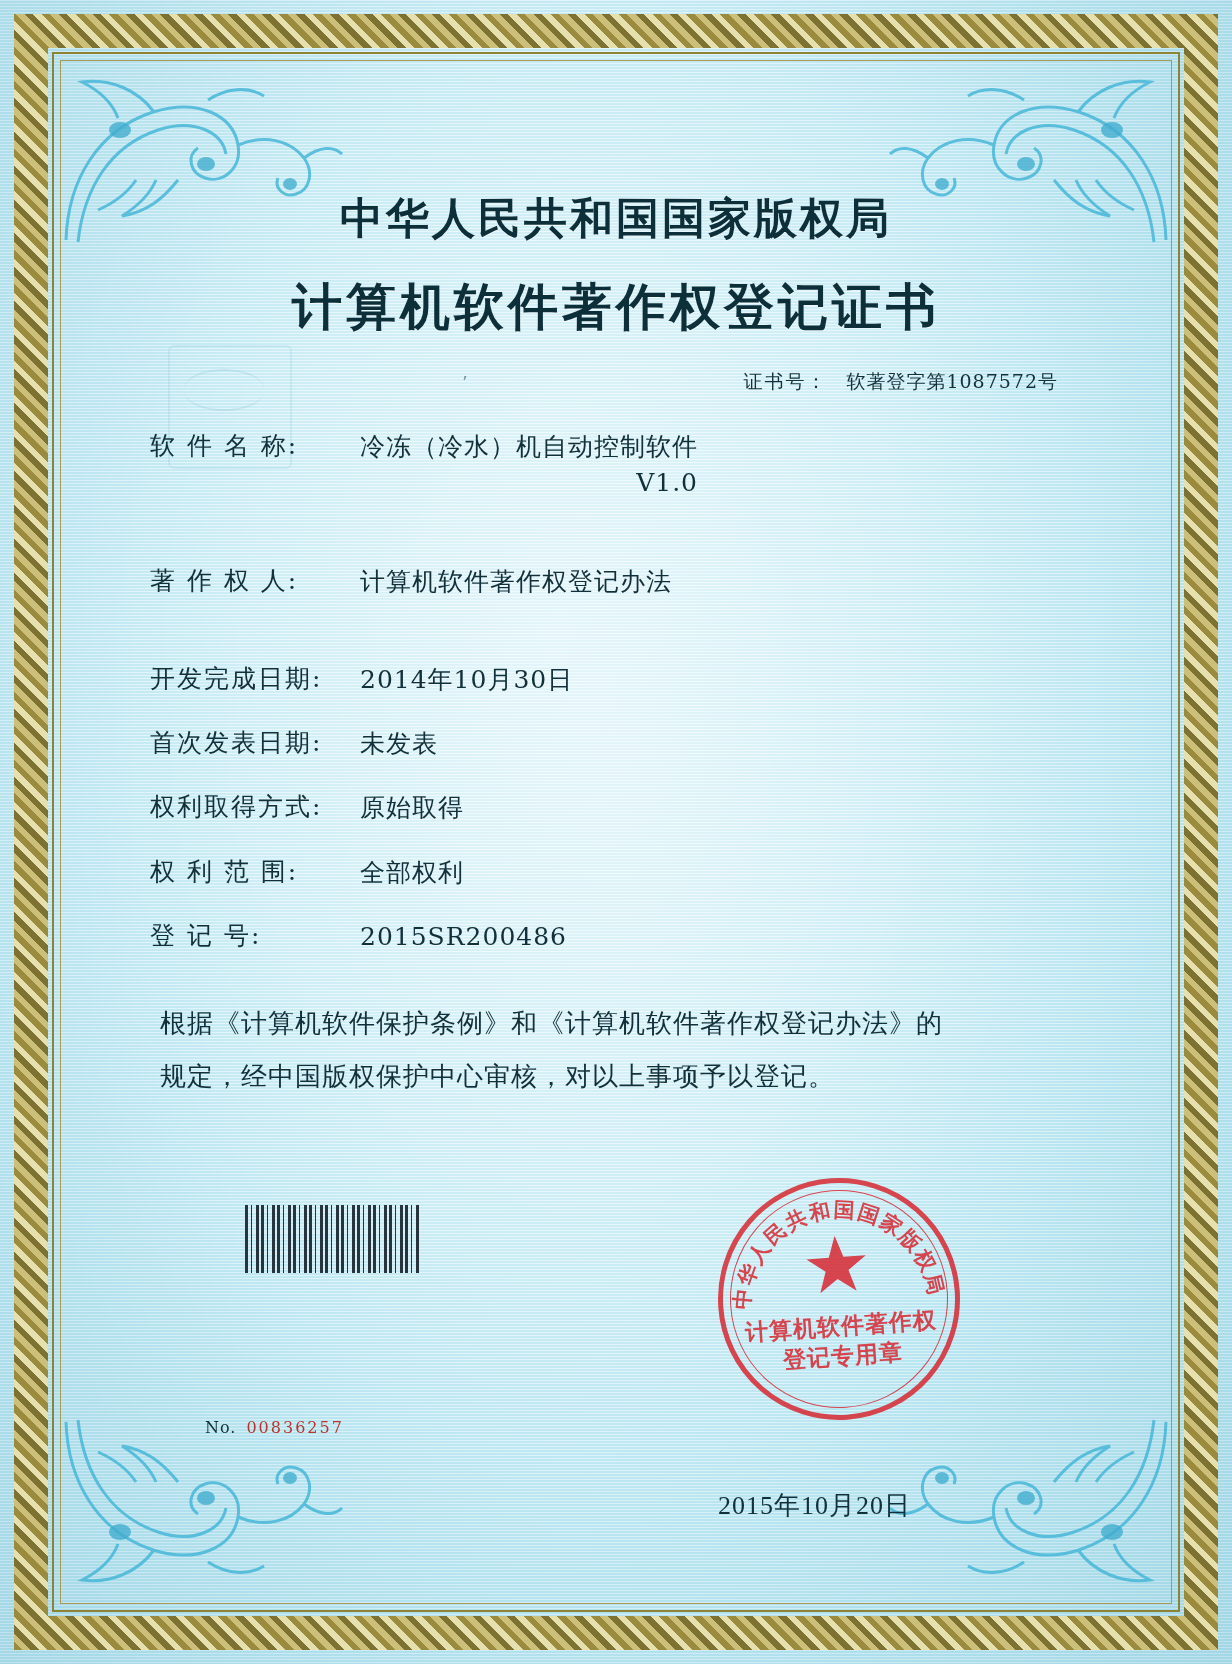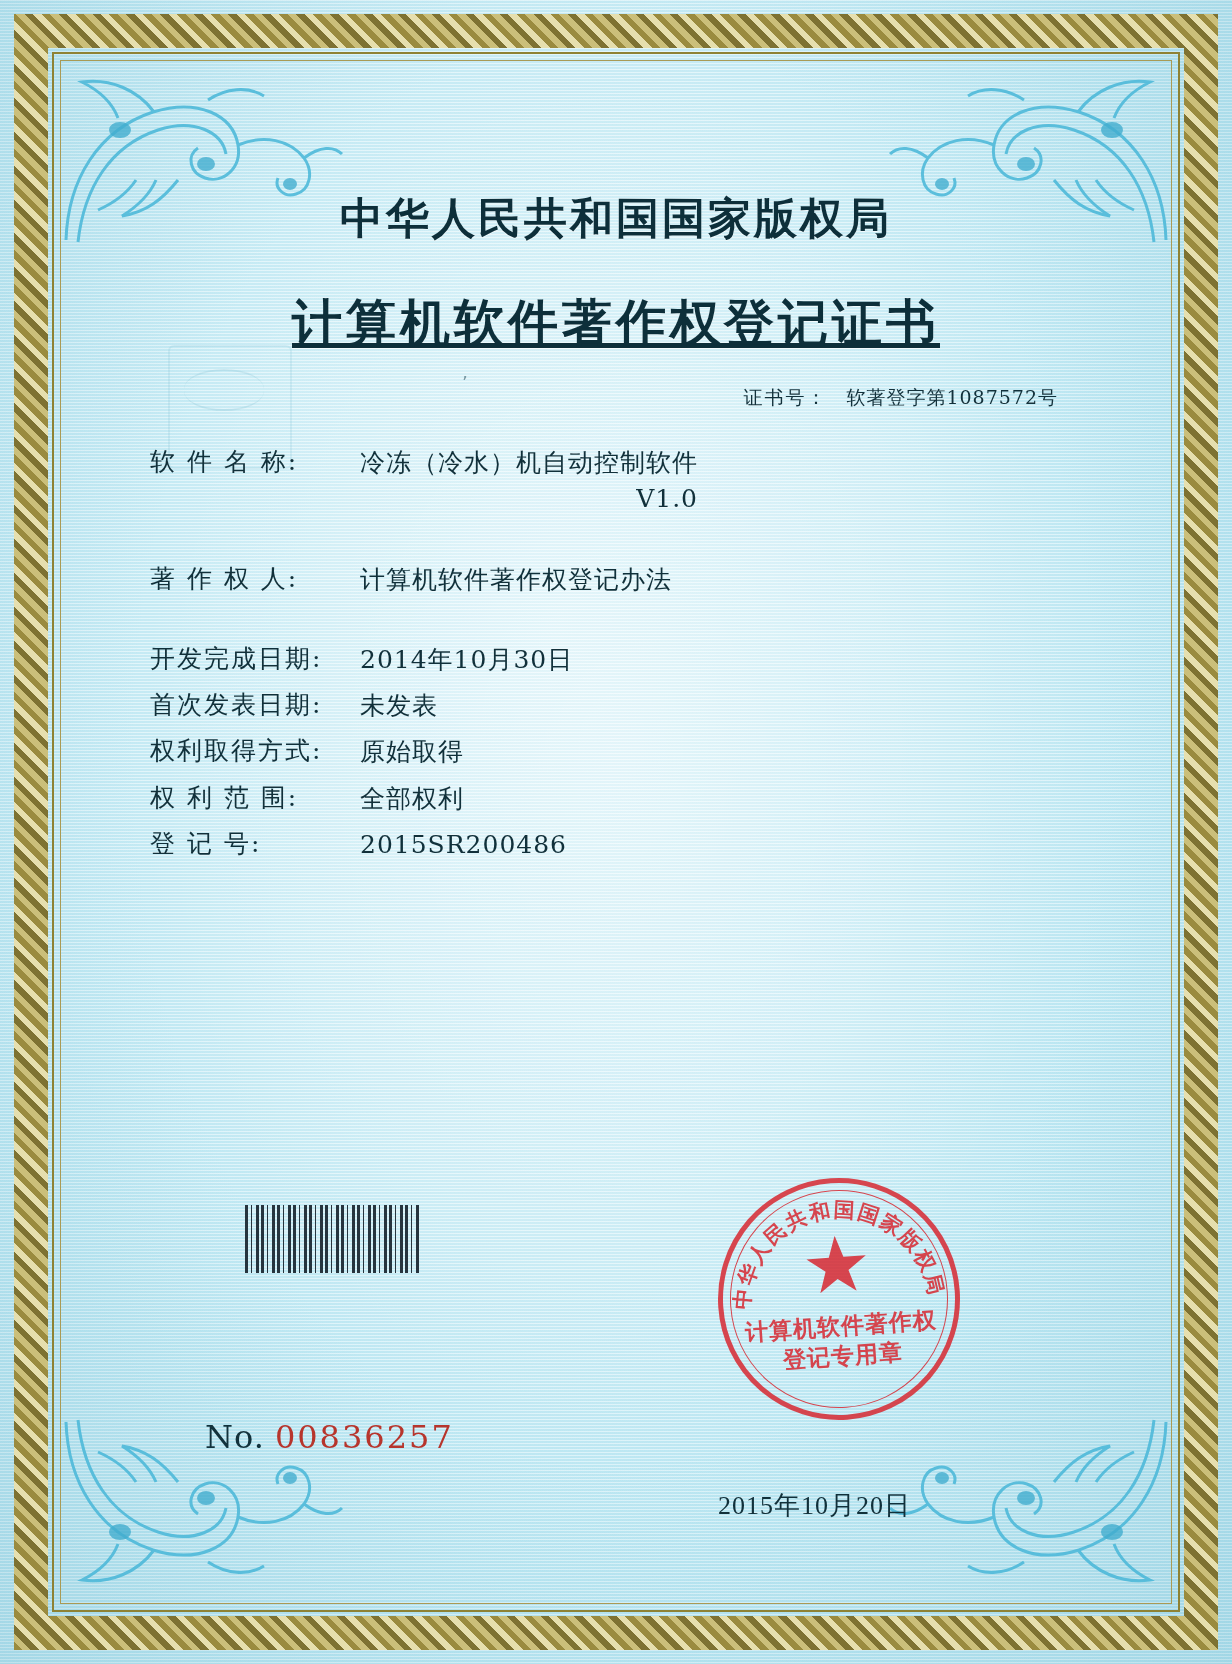--- a/index.html
+++ b/index.html
@@ -98,42 +98,41 @@
     margin: 40px 0 0 0;
     text-shadow: 0 1px 0 rgba(255,255,255,.5);
   }
   .title-sub {
     text-align: center;
     font-family: "DejaVu Serif", "Liberation Serif", serif;
     font-weight: bold;
     font-size: 50px;
     letter-spacing: 4px;
     color: #0d2f3a;
-    margin: 42px 0 0 0;
+    margin: 26px 0 0 0;
     text-shadow: 0 1px 0 rgba(255,255,255,.5);
-    text-decoration: underline;
   }
   .cert-no {
     text-align: right;
     font-size: 19px;
     font-family: "DejaVu Serif", "Liberation Serif", serif;
     color: #13313b;
     margin: 28px 64px 0 0;
     letter-spacing: 1px;
   }
   .cert-no .lbl { letter-spacing: 2px; }
   .cert-no .val { margin-left: 19px; }
 
   .fields {
     margin: 34px 0 0 40px;
   }
   .field-row {
     display: flex;
     align-items: flex-start;
-    margin-bottom: 10px;
+    margin-bottom: 28px;
   }
   .field-label {
     width: 210px;
     flex: 0 0 210px;
     font-size: 25px;
     font-family: "DejaVu Serif", "Liberation Serif", serif;
     color: #11303a;
     white-space: nowrap;
   }
   .sp2 { letter-spacing: 2px; }
@@ -244,21 +243,21 @@
     font-family: Liberation Serif, serif;
     color: #11303a;
     letter-spacing: 1px;
   }
 
   .docnum {
     position: absolute;
     left: 205px;
     top: 1418px;
     font-family: "DejaVu Serif", "Liberation Serif", serif;
-    font-size: 32px;
+    font-size: 16px;
     color: #12323c;
     letter-spacing: 1px;
   }
   .docnum .num {
     color: #b7352c;
     margin-left: 10px;
     letter-spacing: 2px;
   }
 
   
@@ -422,20 +421,24 @@
         <div class="field-value">全部权利</div>
       </div>
 
       <div class="field-row">
         <div class="field-label sp2">登  记  号:</div>
         <div class="field-value">2015SR200486</div>
       </div>
 
     </div>
 
+    <div class="statement">
+      <span>根据《计算机软件保护条例》和《计算机软件著作权登记办法》的</span>
+      <span class="l2">规定，经中国版权保护中心审核，对以上事项予以登记。</span>
+    </div>
 
   </div>
 
   <div class="barcode"></div>
 
   <div class="seal">
     <div class="seal-inner"></div>
     <svg class="seal-arc" viewBox="0 0 232 232">
       <defs>
         <path id="arcPath" d="M 26 124 A 90 90 0 0 1 206 124"></path>

